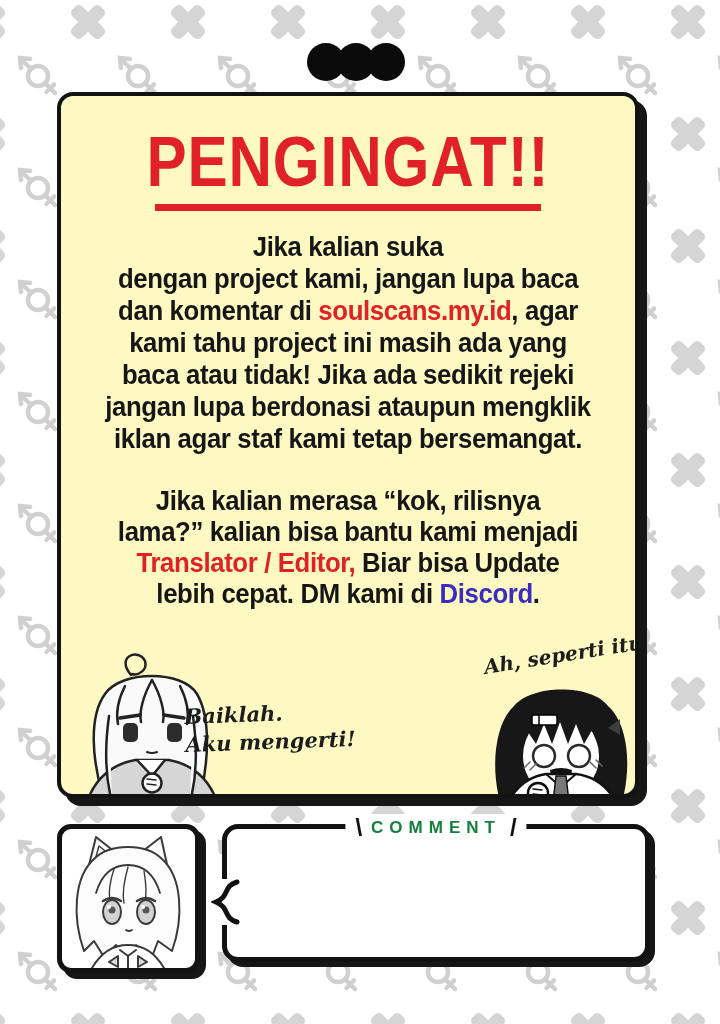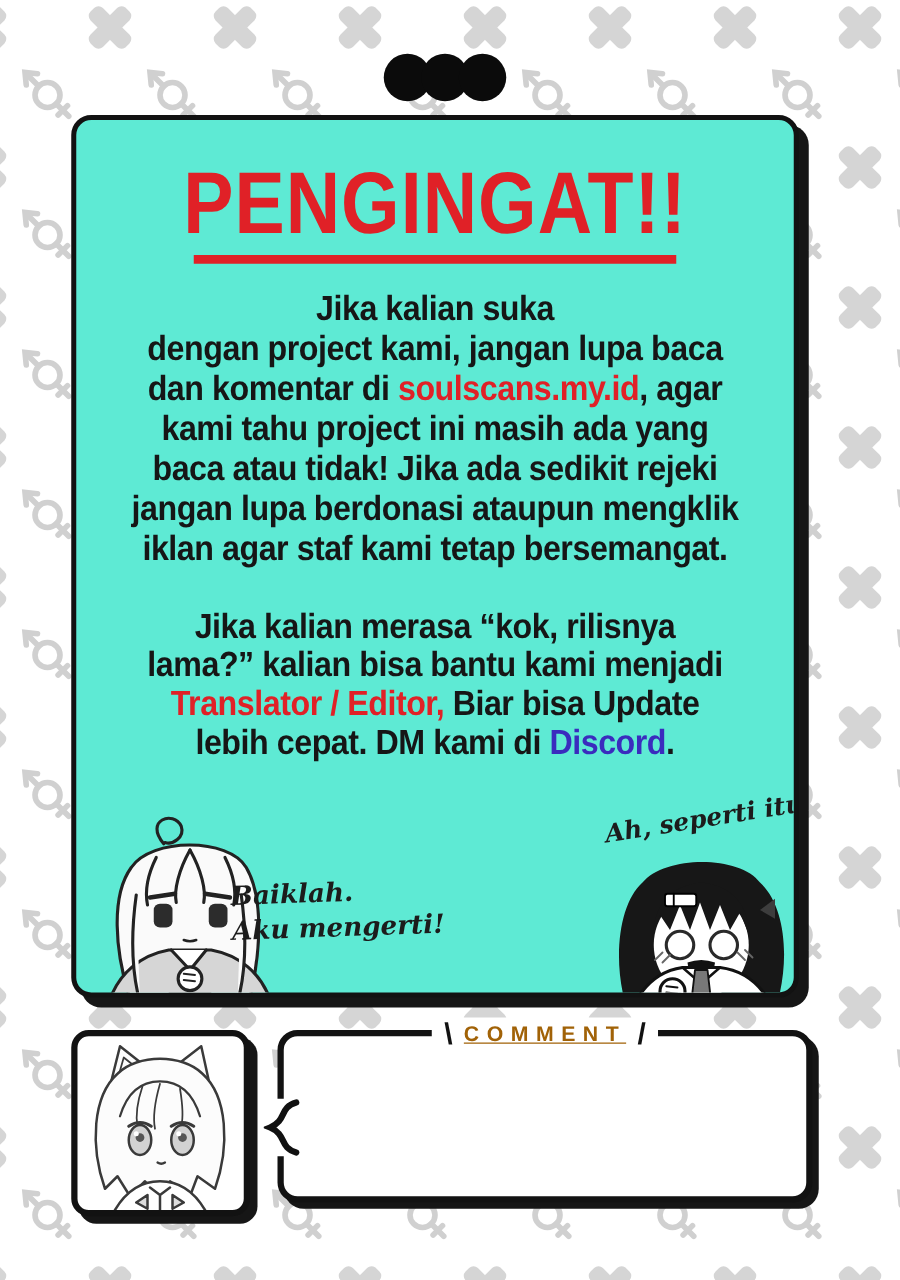--- a/index.html
+++ b/index.html
@@ -9,21 +9,21 @@
   }
   
   .bg{position:absolute;left:0;top:0;width:720px;height:1024px;}
   
   .dots{position:absolute;left:307px;top:43px;display:flex;}
   .dots span{width:38px;height:38px;border-radius:50%;background:#0b0b0b;}
   .dots span + span{margin-left:-8px;}
   
   .card{
     position:absolute;left:57px;top:92px;width:574px;height:698px;
-    background:#5eead4;border:4px solid #121212;border-radius:16px;
+    background:#fef9c3;border:4px solid #121212;border-radius:16px;
     box-shadow:8px 8px 0 #161616;overflow:hidden;
   }
   .title{
     margin:30px 0 0 0;text-align:center;color:#e02127;
     font-size:70px;font-weight:bold;letter-spacing:1px;line-height:1.05;
     transform:scaleX(0.86);
   }
   .title-underline{width:386px;height:7px;background:#e02127;margin:4px auto 0;}
   .para{
     text-align:center;font-weight:bold;color:#161616;letter-spacing:-0.4px;
@@ -50,21 +50,21 @@
   .comment-box{
     position:absolute;left:222px;top:824px;width:418px;height:128px;
     background:#fff;border:5px solid #121212;border-radius:16px;
     box-shadow:5px 5px 0 #161616;
   }
   .comment-header{
     position:absolute;top:-15px;left:50%;transform:translateX(-50%);
     background:#fff;padding:0 10px;white-space:nowrap;display:flex;
     align-items:center;gap:9px;font-weight:bold;
   }
-  .comment-header .word{font-size:17px;letter-spacing:6px;color:#a16207;text-decoration:underline;}
+  .comment-header .word{font-size:17px;letter-spacing:6px;color:#15803d;}
   .comment-header .slash{font-size:24px;color:#111;font-weight:bold;}
   .comment-list{margin:16px 18px 0 22px;padding:0;list-style:none;}
   .comment-list li{
     border-bottom:2px solid #9a9a9a;font-weight:bold;font-size:15px;
     letter-spacing:-0.2px;padding:6px 2px 6px 2px;color:#161616;
     transform:scaleX(0.97);transform-origin:left center;white-space:nowrap;
   }
   .comment-list li:first-child{border-top:2px solid #9a9a9a;}
   .comment-tail{
     position:absolute;left:-16px;top:50px;width:32px;height:46px;

